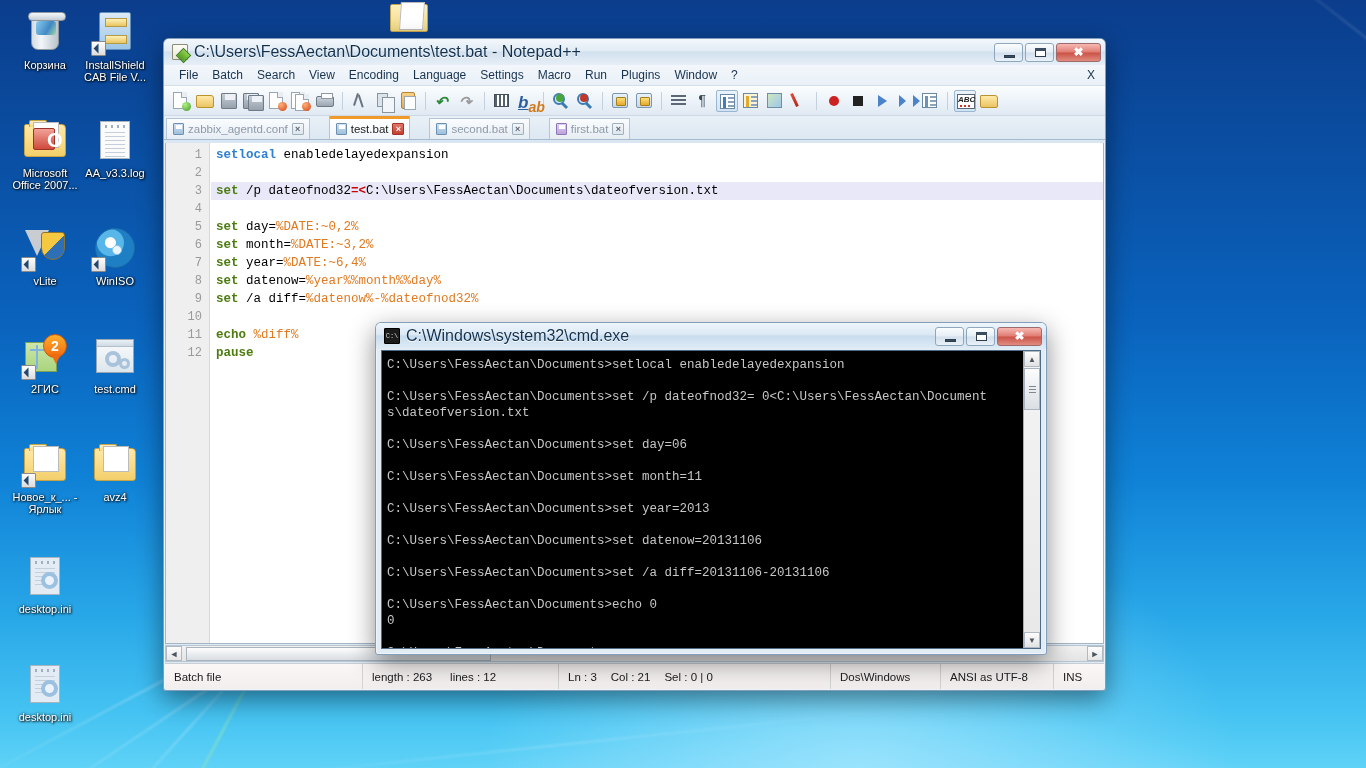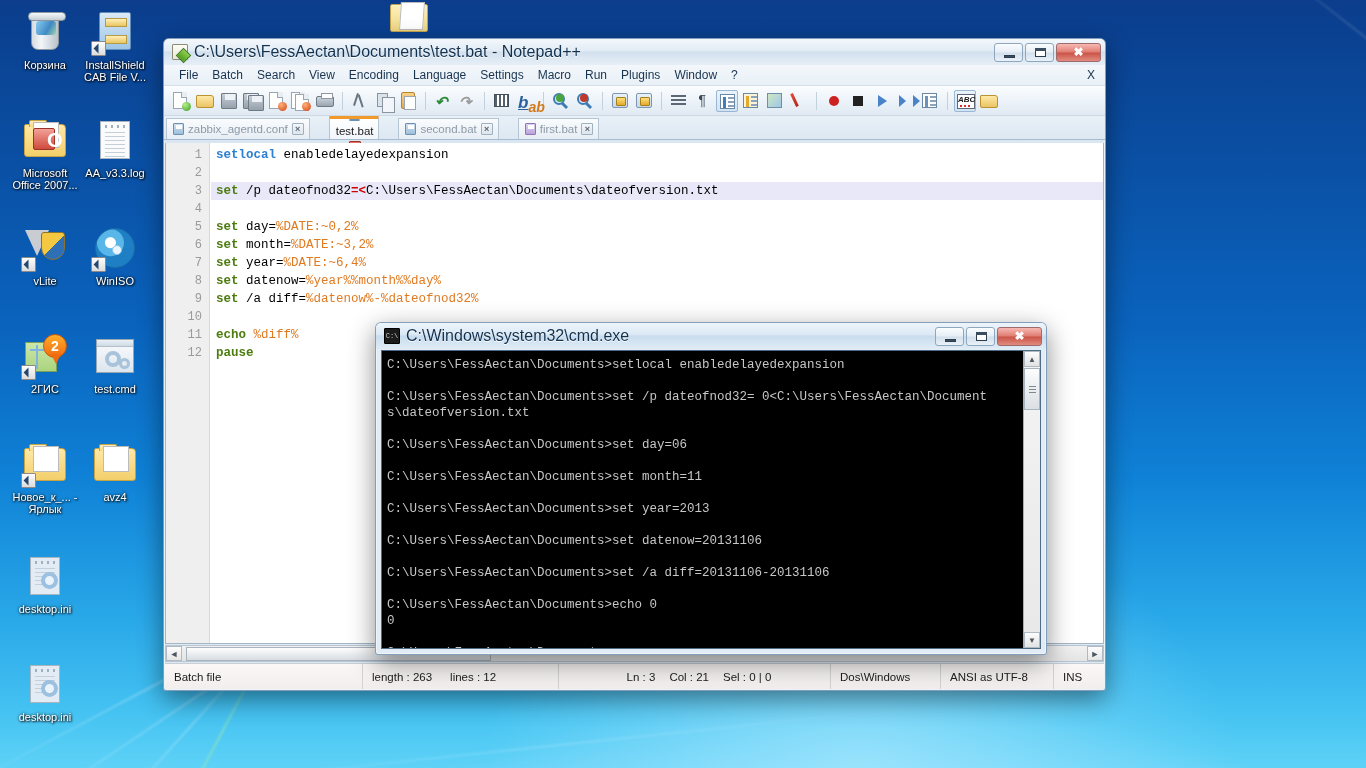--- a/index.html
+++ b/index.html
@@ -284,21 +284,20 @@
     background: linear-gradient(to bottom,#fafcfe,#e6edf4);
     border: 1px solid #b5c5d3; border-bottom:none;
     border-radius: 1px 1px 0 0;
     cursor: default; white-space:nowrap;
   }
   .nptab.active {
     color:#1a1a1a; font-weight:normal;
     background: linear-gradient(to bottom,#ffffff,#f1f6fb);
     border-top: 3px solid #f09a2b;
     height: 23px;
-    flex-direction: column;
   }
   .nptab .fileicon {
     width: 11px; height: 12px; position:relative;
     background: linear-gradient(#cfe0f0,#9fc0dd); border:1px solid #6d8fb0; border-radius:1px;
   }
   .nptab .fileicon::after{content:"";position:absolute;left:2px;top:1px;width:6px;height:4px;background:#fff;}
   .nptab .fileicon.purple{ background:linear-gradient(#ded0ef,#bba4da); border-color:#8c76b8;}
   .nptab .xbtn {
     width: 12px; height: 12px; font-size:9px; line-height:11px; text-align:center;
     color:#5a6672; background:linear-gradient(#f4f7fa,#dde5ed);
@@ -346,21 +345,21 @@
   #npp .statusbar {
     position:absolute; left:1px; right:1px; bottom:1px; height:26px;
     background: linear-gradient(to bottom,#fbf7f7,#f3eeee);
     border-top:1px solid #c8ced4;
     display:flex; align-items:center;
     font-size:11.5px; color:#202020;
   }
   #npp .statusbar .cell { padding-left:9px; border-right:1px solid #d3d3d3; height:100%; display:flex; align-items:center; }
   #npp .statusbar .cell.c1 { width:198px; }
   #npp .statusbar .cell.c2 { width:196px; gap:18px;}
-  #npp .statusbar .cell.c3 { width:272px; gap:14px;justify-content:center;}
+  #npp .statusbar .cell.c3 { width:272px; gap:14px;}
   #npp .statusbar .cell.c4 { width:110px; }
   #npp .statusbar .cell.c5 { width:113px; }
   #npp .statusbar .cell.c6 { width:auto; flex:1; border-right:none;}
 
   
   #cmd { left:375px; top:322px; width:672px; height:333px; border-radius:6px 6px 3px 3px;}
   #cmd .titlebar { background: linear-gradient(to bottom,#eef5fb 0%,#dbe8f4 45%,#c8dcee 50%,#e0ecf6 100%); }
   #cmd .titlebar .tb-icon {
     background:#1b1b1b; border:1px solid #000; border-radius:1px;
     color:#d0d0d0; font-family:"Liberation Mono",monospace; font-size:7px; line-height:14px; text-align:center;

